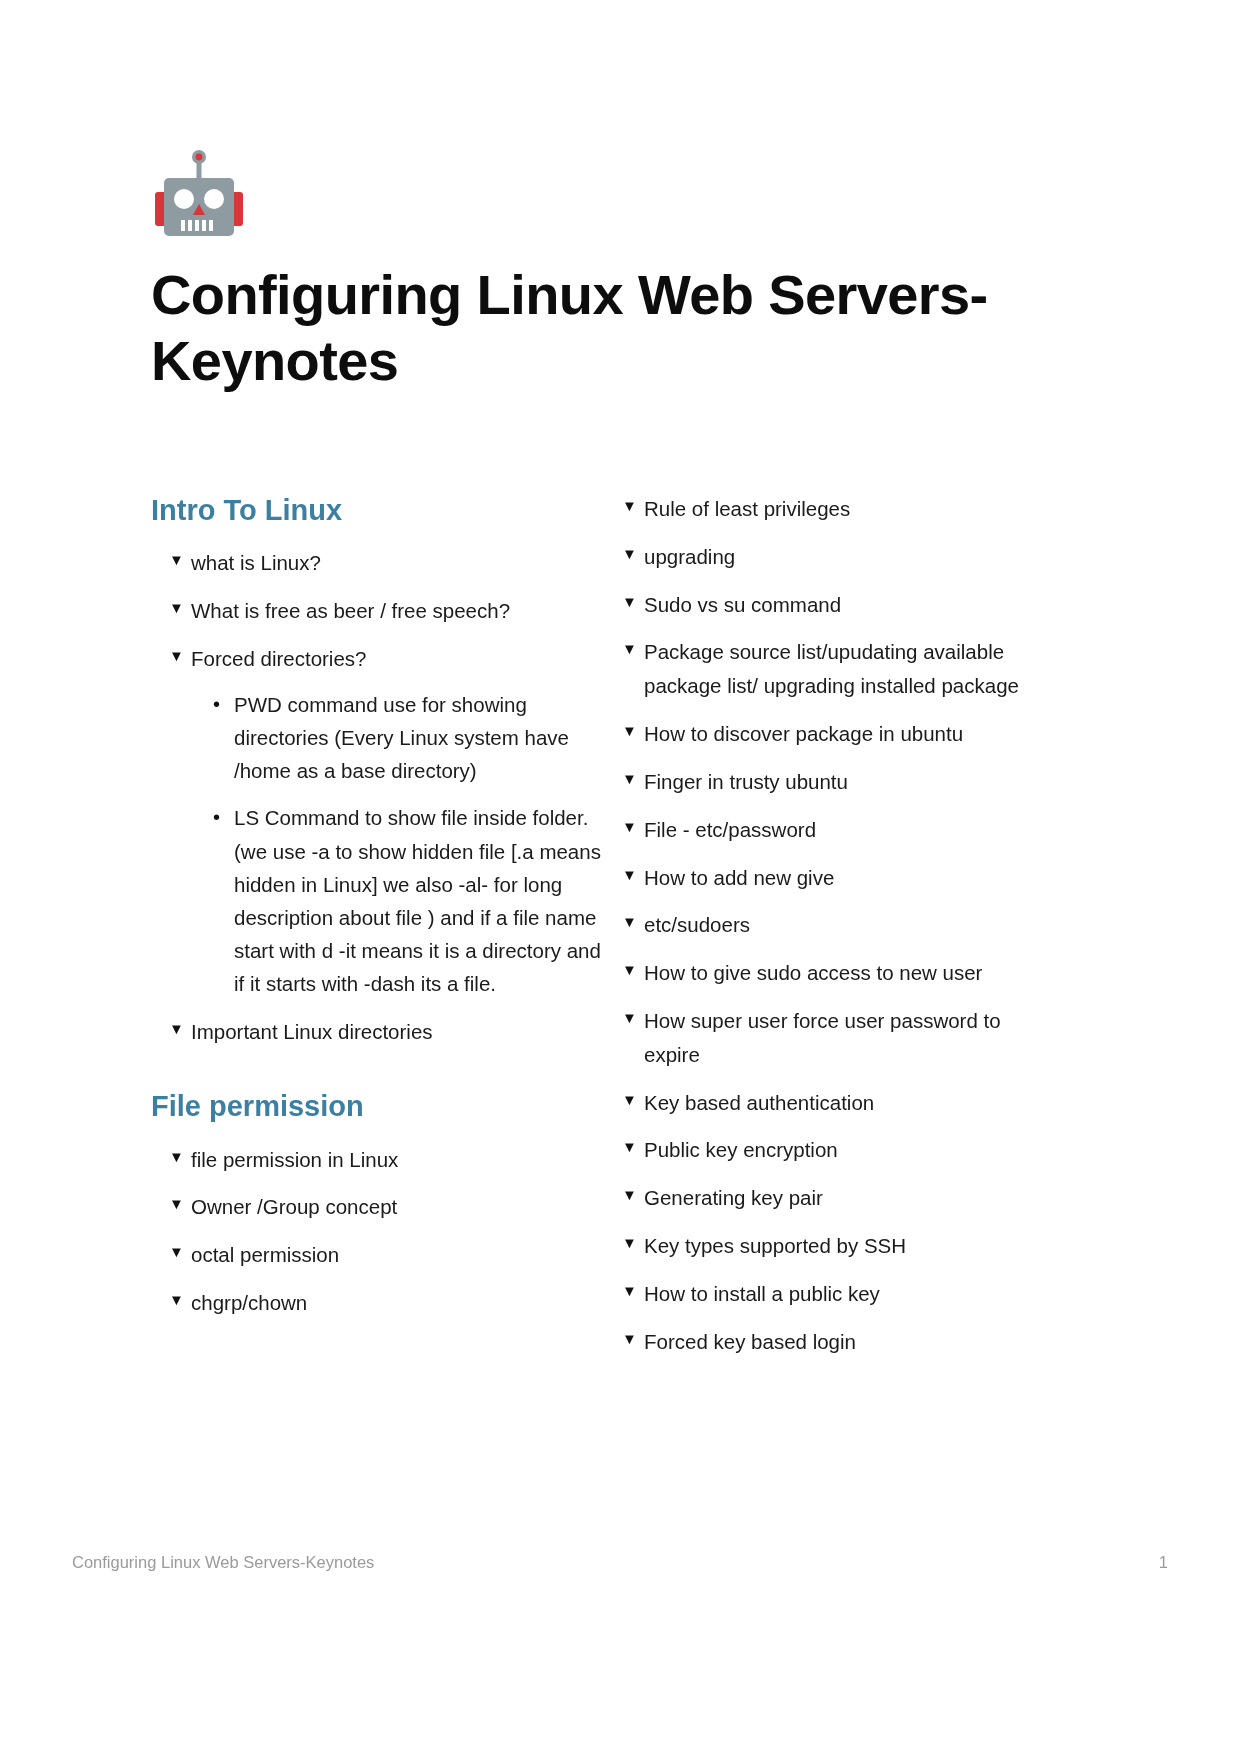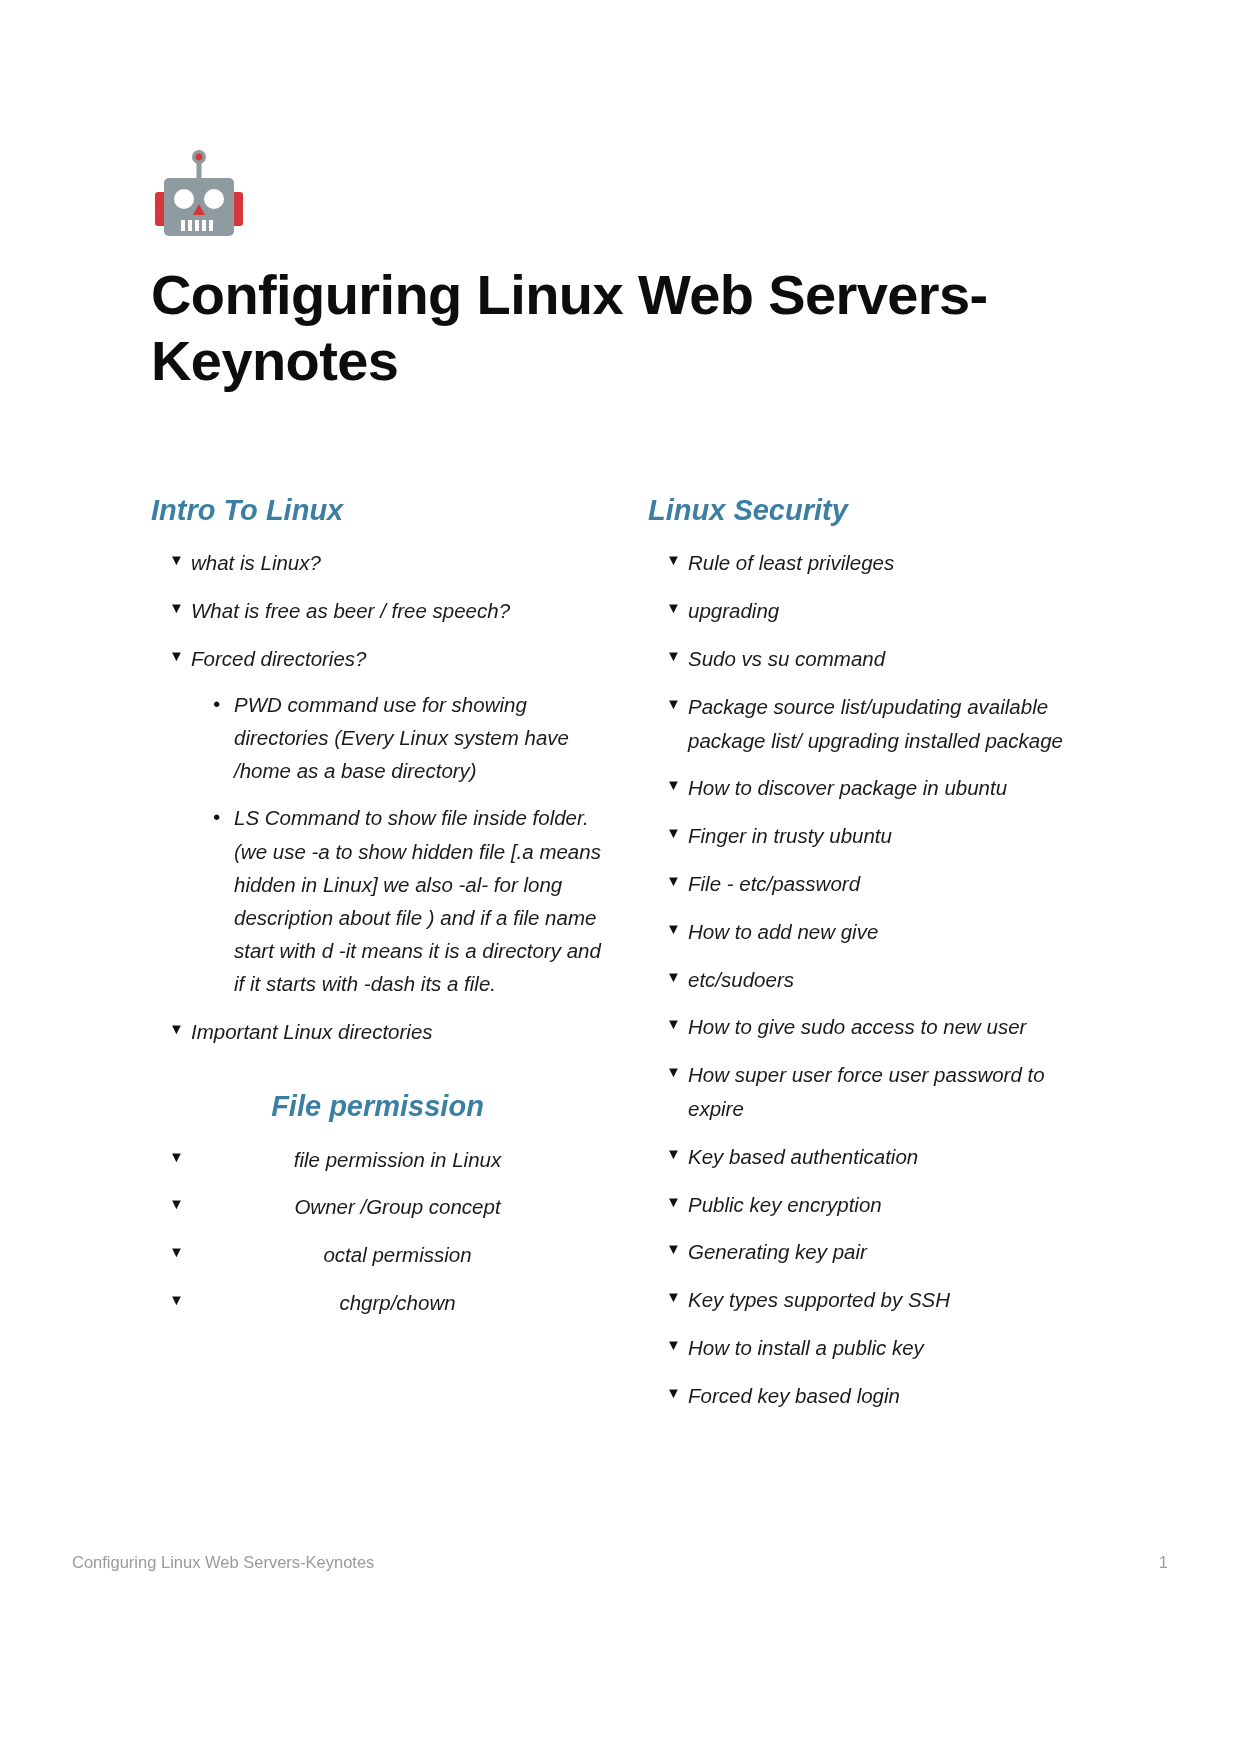--- a/index.html
+++ b/index.html
@@ -44,28 +44,26 @@
     width: 950px;
   }
 
   
   .columns {
     position: absolute;
     left: 151px;
     top: 492px;
     width: 950px;
     display: flex;
-    gap: 44px;
-    font-style: italic;
   }
   .col {
     width: 453px;
   }
 
-  .section + .section { margin-top: 40px; text-align: center; }
+  .section + .section { margin-top: 40px; }
 
   .section-heading {
     font-size: 29px;
     font-weight: bold;
     color: #3b7fa3;
     margin: 0 0 18px 0;
     line-height: 1.25;
   }
 
   ul.outline {
@@ -178,21 +176,20 @@
           <ul class="outline">
             <li class="item"><span class="tri">▼</span><span>file permission in Linux</span></li>
             <li class="item"><span class="tri">▼</span><span>Owner /Group concept</span></li>
             <li class="item"><span class="tri">▼</span><span>octal permission</span></li>
             <li class="item"><span class="tri">▼</span><span>chgrp/chown</span></li>
           </ul>
         </div>
       </div>
     <div class="col" id="right-column">
         <div class="section">
-          <h2 class="section-heading">Linux Security</h2>
           <ul class="outline">
             <li class="item"><span class="tri">▼</span><span>Rule of least privileges</span></li>
             <li class="item"><span class="tri">▼</span><span>upgrading</span></li>
             <li class="item"><span class="tri">▼</span><span>Sudo vs su command</span></li>
             <li class="item"><span class="tri">▼</span><span>Package source list/upudating available package list/ upgrading installed package</span></li>
             <li class="item"><span class="tri">▼</span><span>How to discover package in ubuntu</span></li>
             <li class="item"><span class="tri">▼</span><span>Finger in trusty ubuntu</span></li>
             <li class="item"><span class="tri">▼</span><span>File - etc/password</span></li>
             <li class="item"><span class="tri">▼</span><span>How to add new give</span></li>
             <li class="item"><span class="tri">▼</span><span>etc/sudoers</span></li>

